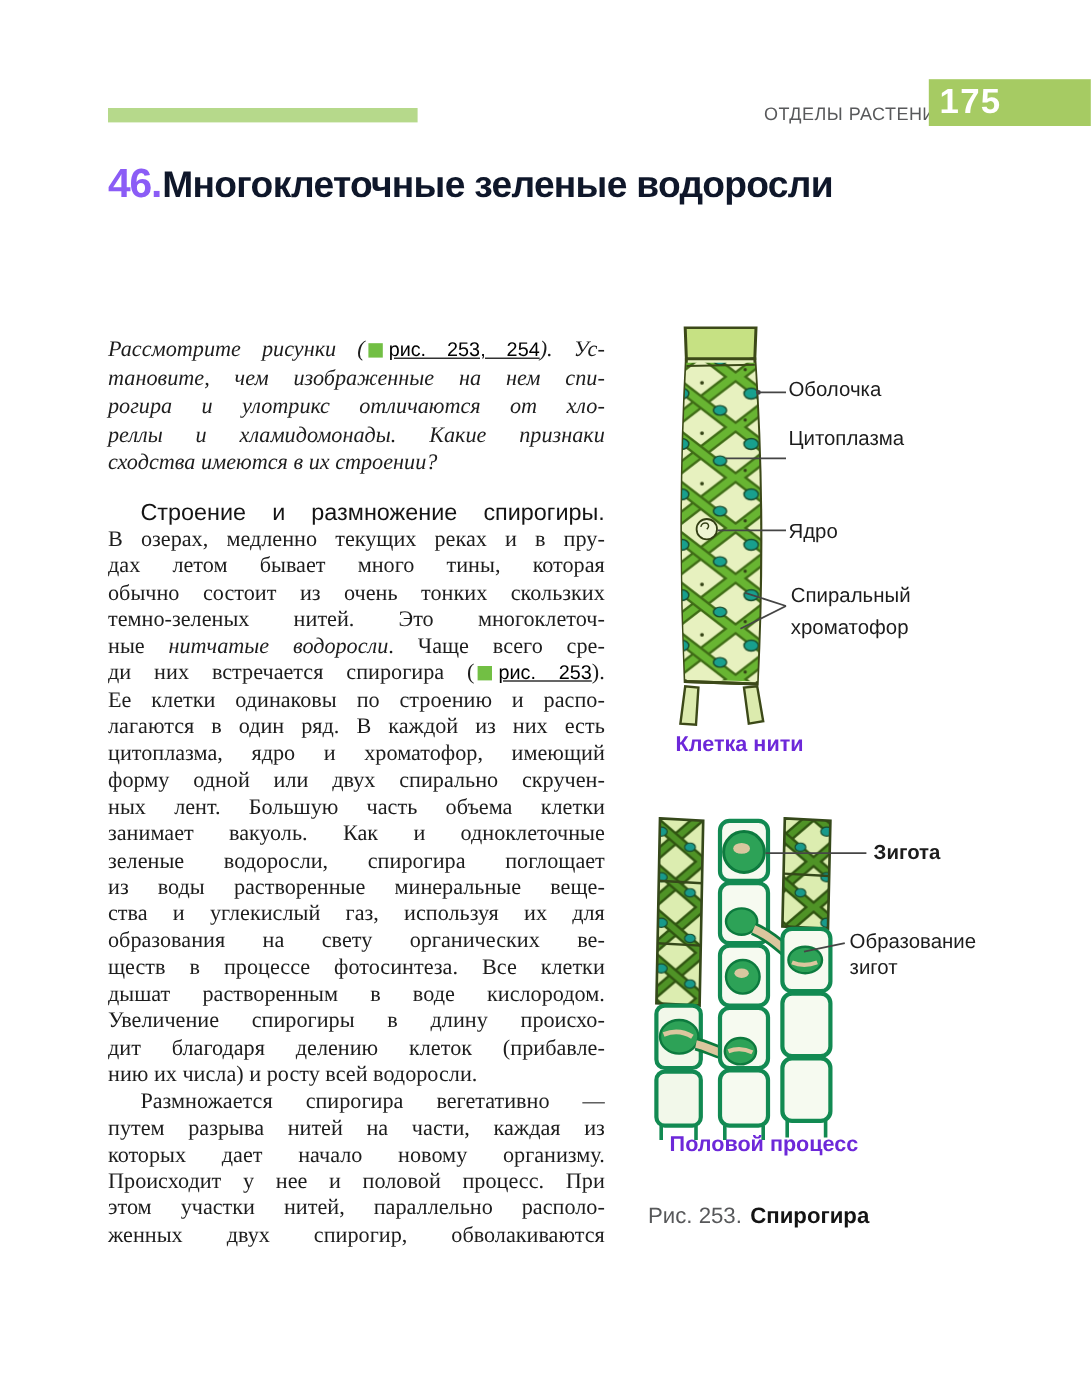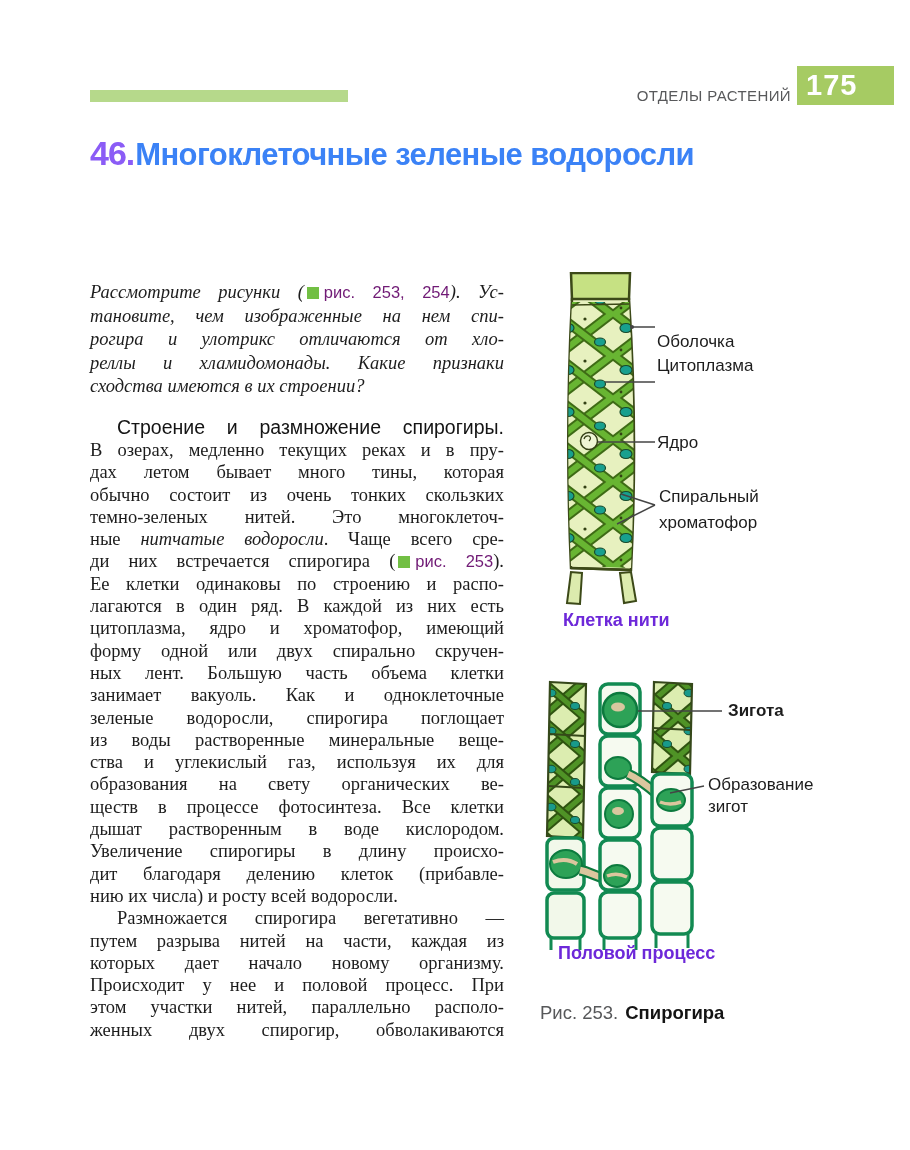--- a/index.html
+++ b/index.html
@@ -9,55 +9,55 @@
     font-family:"Liberation Serif","DejaVu Serif",serif;color:#1e1e1e;
   }
   
   .header-rule{position:absolute;left:90px;top:90px;width:258px;height:12px;background:#b6d98b;}
   .section-header{
     position:absolute;right:119px;top:88px;
     font-family:"Liberation Sans","DejaVu Sans",sans-serif;
     font-size:15px;line-height:15px;color:#58595b;letter-spacing:0.4px;
   }
   .page-badge{
-    position:absolute;left:797px;top:66px;width:97px;height:39px;background:#a6cb63;
+    position:absolute;left:774px;top:66px;width:135px;height:39px;background:#a6cb63;
   }
   .page-badge span{
     display:block;margin-left:9px;
     font-family:"Liberation Sans","DejaVu Sans",sans-serif;
     font-weight:bold;font-size:29px;line-height:39px;color:#ffffff;letter-spacing:1px;
   }
   
   .title-row{
     position:absolute;left:90px;top:134px;width:760px;
     display:flex;align-items:baseline;
     font-family:"Liberation Sans","DejaVu Sans",sans-serif;font-weight:bold;
   }
   .title-number{font-size:34px;color:#8b5cf6;margin-right:1px;letter-spacing:-1px;}
-  .title-text{font-size:31px;color:#3b82f6;letter-spacing:-0.6px;}
+  .title-text{font-size:31px;color:#0f172a;letter-spacing:-0.6px;}
   
   .intro{
     position:absolute;left:90px;top:281px;width:414px;
     font-style:italic;font-size:18.5px;color:#1d1d1d;
   }
   .intro .tline{line-height:23.5px;}
   .article{position:absolute;left:90px;top:416px;width:414px;font-size:18.5px;color:#1d1d1d;}
   .article-heading{
     font-family:"Liberation Sans","DejaVu Sans",sans-serif;font-weight:normal;
     font-size:19.5px;line-height:23px;color:#141414;
     text-indent:27px;text-align:justify;text-align-last:justify;
   }
   .article .tline{line-height:22.3px;}
   .para2 .tline:first-child{text-indent:27px;}
   .tline{text-align:justify;text-align-last:justify;}
   .tline-last{text-align-last:left;}
   .seg-em{font-style:italic;}
   .seg-ref{
     font-family:"Liberation Sans","DejaVu Sans",sans-serif;font-style:normal;
-    font-size:16.5px;color:#701a75;
+    font-size:16.5px;color:#000000;text-decoration:underline;
   }
   .figref-icon{
     display:inline-block;width:12px;height:12px;background:#72bf44;
     margin:0 5px 0 3px;vertical-align:-1px;
   }
   
   .fig{position:absolute;font-family:"Liberation Sans","DejaVu Sans",sans-serif;}
   .fig1{left:555px;top:272px;width:355px;height:372px;}
   .fig2{left:540px;top:680px;width:370px;height:300px;}
   .fig svg{position:absolute;left:0;top:0;}
@@ -168,21 +168,21 @@
       </g>
       <g stroke="#454545" stroke-width="1.5">
         <circle cx="77" cy="55" r="2" fill="#454545" stroke="none"></circle>
         <path d="M77,55 L100,55"></path>
         <path d="M50,110 L100,110"></path>
         <path d="M43,170 L100,170"></path>
         <path d="M100,233 L66,222"></path>
         <path d="M100,233 L62,252"></path>
       </g>
     </svg>
-    <div class="fig-label" style="left:102px;top:60px;">Оболочка</div>
+    <div class="fig-label" style="left:102px;top:43px;">Оболочка</div>
     <div class="fig-label" style="left:102px;top:84px;">Цитоплазма</div>
     <div class="fig-label" style="left:102px;top:161px;">Ядро</div>
     <div class="fig-label" style="left:104px;top:215px;">Спиральный</div>
     <div class="fig-label" style="left:104px;top:241px;">хроматофор</div>
     <div class="fig-caption" style="left:8px;top:338px;">Клетка нити</div>
   </div>
 
   <div class="fig fig2">
     <svg width="370" height="285" viewBox="0 0 370 285">
       <defs>

